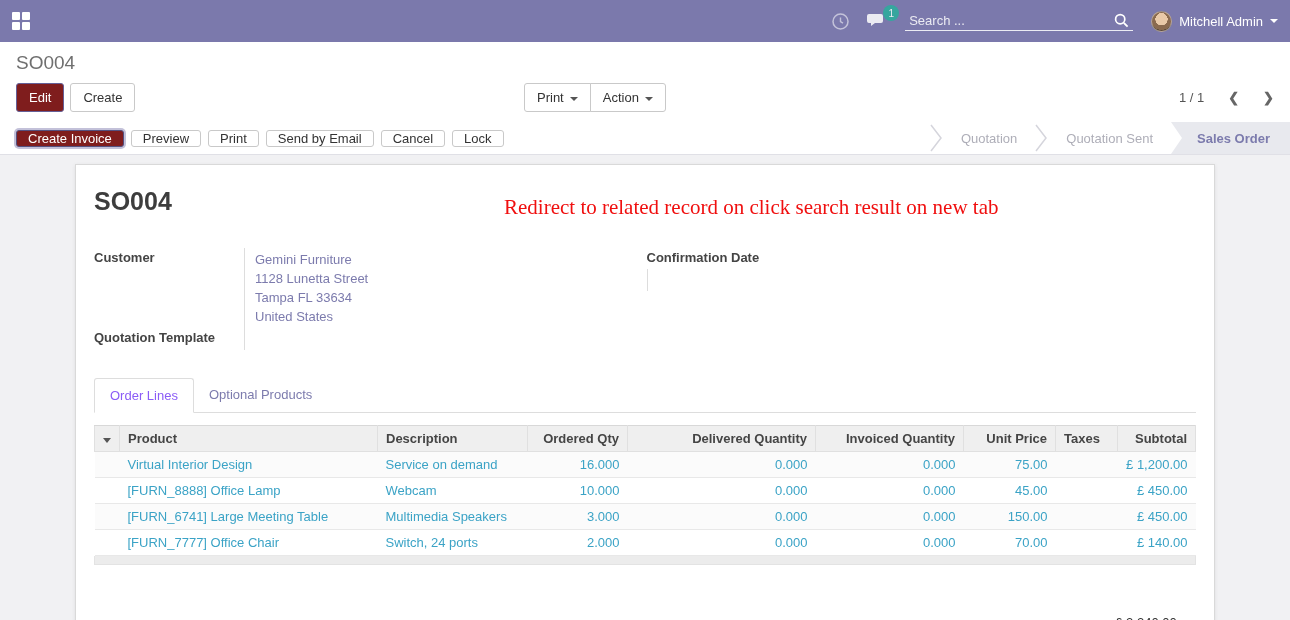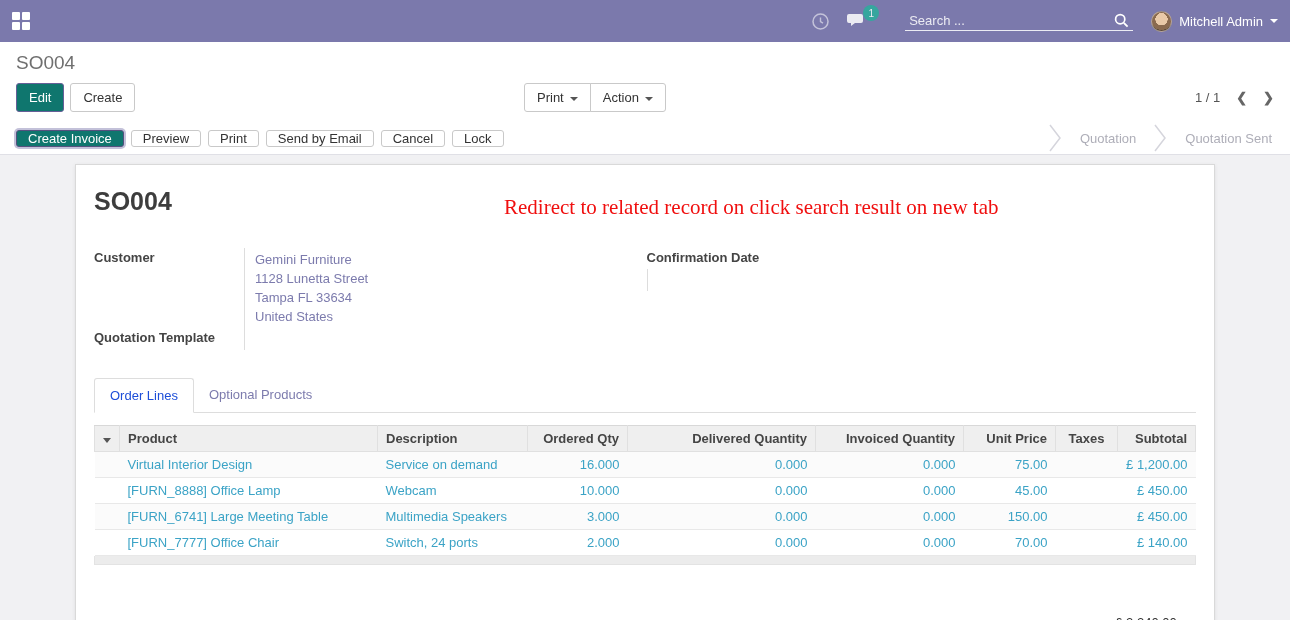--- a/index.html
+++ b/index.html
@@ -7,40 +7,40 @@
 
   
   .navbar { height:42px; background:#7b79ac; display:flex; align-items:center; padding:0 12px; color:#fff; }
   .apps-icon { width:18px; height:18px; display:grid; grid-template-columns:8px 8px; grid-template-rows:8px 8px; gap:2px; cursor:pointer; }
   .apps-icon span { background:#fff; border-radius:1px; }
   .nav-right { margin-left:auto; display:flex; align-items:center; gap:18px; }
   .nav-icon { opacity:.85; display:flex; align-items:center; cursor:pointer; }
   .clock-icon { opacity:.55; }
   .chat-wrap { position:relative; }
   .badge { position:absolute; top:-8px; right:-12px; background:#2aae9c; color:#fff; font-size:10px; min-width:16px; height:16px; border-radius:8px; display:flex; align-items:center; justify-content:center; padding:0 4px; }
-  .search-box { display:flex; align-items:center; border-bottom:1px solid rgba(255,255,255,.85); width:228px; padding:2px 4px; margin-left:20px; }
+  .search-box { display:flex; align-items:center; border-bottom:1px solid rgba(255,255,255,.85); width:228px; padding:2px 4px; margin-left:0; }
   .search-box input { flex:1; background:transparent; border:none; outline:none; color:#fff; font-size:13px; }
   .search-box input::placeholder { color:rgba(255,255,255,.85); }
   .user-menu { display:flex; align-items:center; gap:7px; cursor:pointer; font-size:13px; }
   .avatar { width:21px; height:21px; border-radius:50%; background:radial-gradient(circle at 50% 38%, #e9c9a8 0 40%, #8a6a4f 41% 70%, #5d4a3a 71%); border:1px solid rgba(255,255,255,.4); }
   .caret-down { width:0; height:0; border-left:4px solid transparent; border-right:4px solid transparent; border-top:4px solid #fff; }
 
   
   .control-panel { background:#fff; padding:10px 16px 10px; }
   .breadcrumb { color:#6f6f6f; font-size:19px; margin-bottom:9px; }
   .cp-row { display:flex; align-items:center; }
   .btn { font-size:13px; padding:6px 12px; border-radius:3px; border:1px solid #c9c9c9; background:#fff; color:#333; cursor:pointer; font-family:inherit; }
-  .btn-primary { background:#0f766e; border-color:#655f97; color:#fff; }
+  .btn-primary { background:#7f1d1d; border-color:#655f97; color:#fff; }
   .cp-left { display:flex; gap:6px; }
   .cp-center { position:absolute; left:508px; display:flex; }
   .cp-center .btn { border-radius:0; }
   .cp-center .btn:first-child { border-radius:3px 0 0 3px; }
   .cp-center .btn:last-child { border-radius:0 3px 3px 0; margin-left:-1px; }
   .dd-caret { display:inline-block; width:0; height:0; border-left:4px solid transparent; border-right:4px solid transparent; border-top:4px solid #555; margin-left:6px; vertical-align:middle; }
-  .pager { margin-left:auto; display:flex; align-items:center; gap:16px; color:#555; font-size:13px; }
+  .pager { margin-left:auto; display:flex; align-items:center; gap:24px; color:#555; font-size:13px; }
   .pager-arrow { font-size:13px; color:#666; cursor:pointer; font-weight:bold; }
 
   
   .statusbar { background:#fff; border-bottom:1px solid #e0e0e6; display:flex; align-items:stretch; height:33px; }
   .sb-buttons { display:flex; gap:7px; align-items:center; padding-left:16px; }
   .sb-buttons .btn { padding:0 11px; }
   .btn-focus { box-shadow:0 0 0 2px rgba(122,118,171,.45); border-color:#55517f; }
   .steps { margin-left:auto; display:flex; align-items:stretch; font-size:13px; }
   .step { display:flex; align-items:center; padding:0 18px; color:#aeaeb8; cursor:pointer; }
   .step-sep { align-self:center; }
@@ -57,27 +57,27 @@
   .fg + .fg { margin-left:3px; }
   .field-row { display:grid; grid-template-columns:150px 1fr; font-size:13px; }
   .field-label { font-weight:bold; color:#444; padding:2px 0; }
   .field-value { border-left:1px solid #ddd; padding:2px 0 2px 10px; color:#333; min-height:22px; }
   .field-value.link { color:#7c7bad; }
   .field-value div { line-height:19px; }
 
   
   .tabs { display:flex; border-bottom:1px solid #ddd; margin-top:28px; font-size:13px; }
   .tab { padding:9px 15px; color:#7c7bad; cursor:pointer; }
-  .tab-active { color:#1d4ed8; background:#fff; border:1px solid #ddd; border-bottom:1px solid #fff; border-radius:3px 3px 0 0; margin-bottom:-1px; }
+  .tab-active { color:#8b5cf6; background:#fff; border:1px solid #ddd; border-bottom:1px solid #fff; border-radius:3px 3px 0 0; margin-bottom:-1px; }
 
   
   table.lines { width:100%; border-collapse:collapse; margin-top:12px; font-size:13px; }
   table.lines th { background:#efefef; color:#454545; font-weight:bold; text-align:left; padding:5px 8px; border:1px solid #e0e0e0; border-top:1px solid #d8d8d8; }
   table.lines th.num, table.lines td.num { text-align:right; }
-  table.lines th.ctr, table.lines td.ctr { text-align:center; }
+  table.lines th.ctr, table.lines td.ctr { }
   table.lines td { padding:5px 8px; border-top:1px solid #e8e8e8; border-bottom:1px solid #e8e8e8; color:#3ba3c6; }
   table.lines tr.odd td { background:#fbfbfb; }
   .caret-col { width:20px; }
   .list-caret { width:0; height:0; border-left:4px solid transparent; border-right:4px solid transparent; border-top:5px solid #555; display:inline-block; }
   .table-footer-strip { height:9px; background:#ececec; border:1px solid #e3e3e3; border-top:none; }
 
   .totals { display:flex; justify-content:flex-end; align-items:center; margin-top:27px; font-size:13px; gap:48px; padding-right:2px; }
   .totals-label { font-weight:bold; color:#444;margin-top:45px; }
   .totals-value { color:#333; min-width:96px; text-align:center; }
 
@@ -157,20 +157,21 @@
           <polyline points="1,2 11,15 1,28" fill="none" stroke="#d5d5dc" stroke-width="1.5"></polyline>
         </svg>
       </span>
     <div class="step">Quotation</div>
     <span class="step-sep">
         <svg width="13" height="30" viewBox="0 0 13 30">
           <polyline points="1,2 11,15 1,28" fill="none" stroke="#d5d5dc" stroke-width="1.5"></polyline>
         </svg>
       </span>
     <div class="step">Quotation Sent</div>
+    <div class="step step-active">Sales Order</div>
   </div>
 </div>
 
 <div class="content">
   <div class="sheet">
     <div class="sheet-title">SO004</div>
     <div class="sheet-note">Redirect to related record on click search result on new tab</div>
 
     <div class="field-groups">
       <div class="fg">

